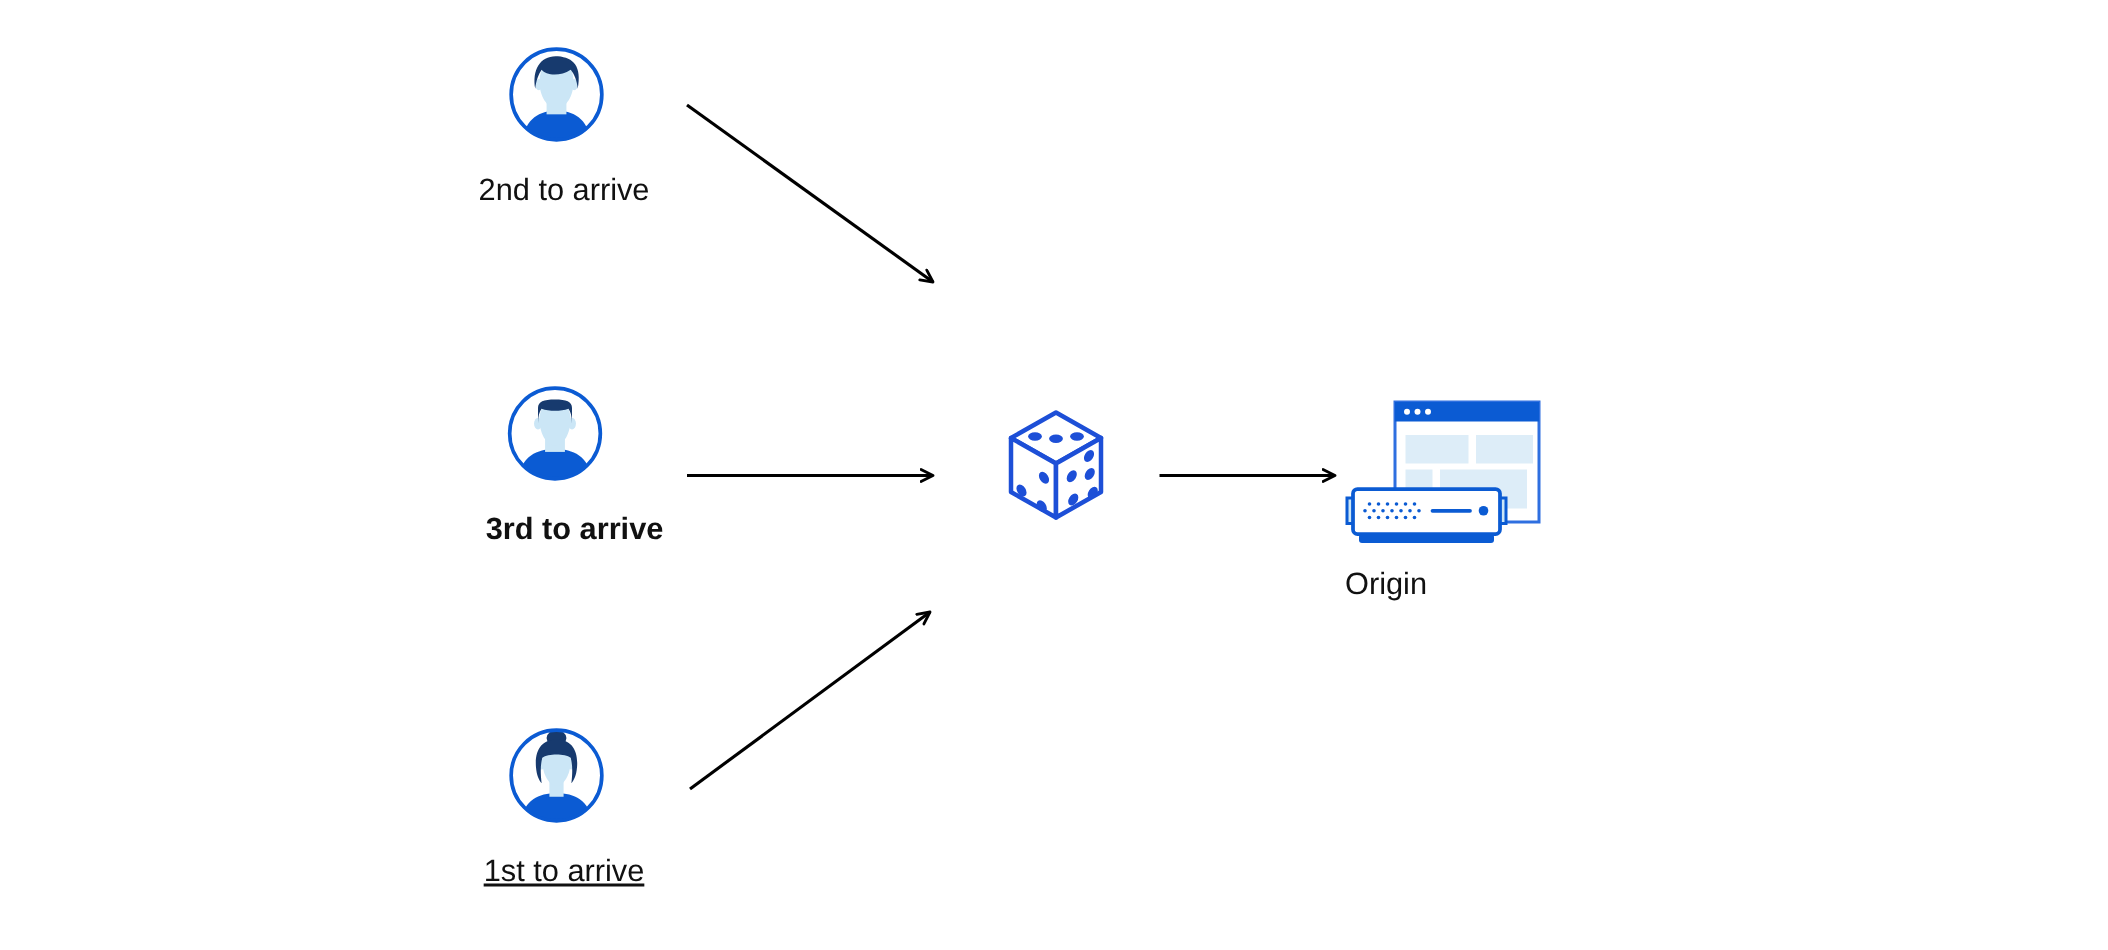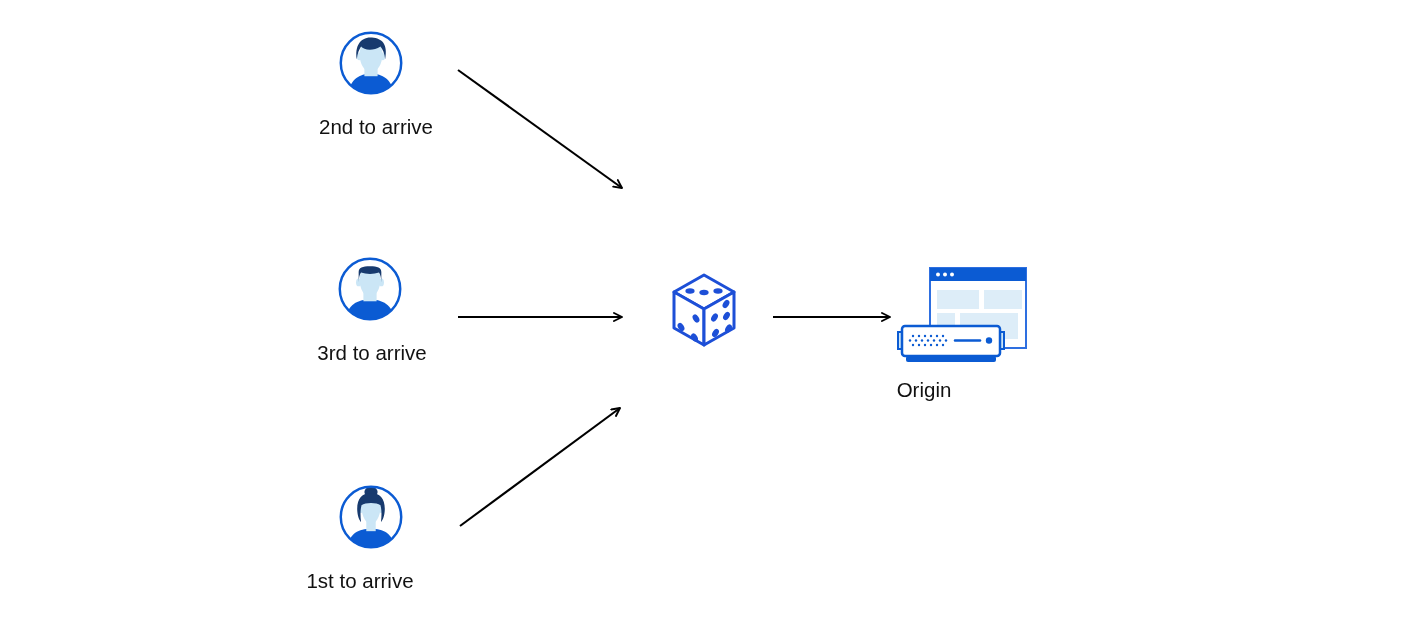--- a/index.html
+++ b/index.html
@@ -82,21 +82,21 @@
         <path d="M9,72 C11,53 22,47 36,47 C50,47 61,53 63,72 Z" fill="var(--blue)"></path>
         <rect x="29" y="35" width="14" height="14" fill="var(--light-blue)"></rect>
         <ellipse cx="24" cy="29" rx="2.8" ry="4.2" fill="var(--light-blue)"></ellipse>
         <ellipse cx="48" cy="29" rx="2.8" ry="4.2" fill="var(--light-blue)"></ellipse>
         <path d="M25,26 C25,17 30,13 36,13 C42,13 47,17 47,26 C47,36 42,44.5 36,44.5 C30,44.5 25,36 25,26 Z" fill="var(--light-blue)"></path>
         <path d="M24,29 L24,18 C24,13.5 28,12 36,12 C44,12 48,13.5 48,18 L48,29 C48,24 47,20.5 45.5,18.5 C40,20.5 32,20.5 26.5,18.5 C25,20.5 24,24 24,29 Z" fill="var(--navy)"></path>
       </g>
       <circle cx="36" cy="36" r="32" fill="none" stroke="var(--blue)" stroke-width="2.6"></circle>
     </svg>
   </div>
-  <div class="node-label" style="left:372px; top:341px;">3rd to arrive</div>
+  <div class="node-label" style="left:383px; top:341px;font-weight:bold;">3rd to arrive</div>
 
   <div class="icon-abs" style="left:337px; top:483px;">
     <svg width="68" height="68" viewBox="0 0 72 72">
       <defs>
           <clipPath id="clip-av3">
             <circle cx="36" cy="36" r="32"></circle>
           </clipPath>
         </defs>
       <circle cx="36" cy="36" r="32" fill="#ffffff"></circle>
       <g clip-path="url(#clip-av3)">
@@ -104,21 +104,21 @@
         <rect x="31" y="37" width="10" height="14" fill="var(--light-blue)"></rect>
         <ellipse cx="36" cy="9.5" rx="7" ry="5.5" fill="var(--navy)"></ellipse>
         <ellipse cx="25.5" cy="28" rx="2.4" ry="3.8" fill="var(--light-blue)"></ellipse>
         <ellipse cx="46.5" cy="28" rx="2.4" ry="3.8" fill="var(--light-blue)"></ellipse>
         <path d="M26,26 C26,17 30,13 36,13 C42,13 46,17 46,26 C46,35 41,43.5 36,43.5 C31,43.5 26,35 26,26 Z" fill="var(--light-blue)"></path>
         <path d="M36,10.5 C26,10.5 20.5,17.5 21.5,30 C22,36 23.5,39 25.5,41.5 C24.5,33.5 24.8,27.5 26,23.5 C30,20.5 42,20.5 46,23.5 C47.2,27.5 47.5,33.5 46.5,41.5 C48.5,39 50,36 50.5,30 C51.5,17.5 46,10.5 36,10.5 Z" fill="var(--navy)"></path>
       </g>
       <circle cx="36" cy="36" r="32" fill="none" stroke="var(--blue)" stroke-width="2.6"></circle>
     </svg>
   </div>
-  <div class="node-label" style="left:360px; top:569px;">1st to arrive</div>
+  <div class="node-label" style="left:376px; top:569px;text-decoration:underline;">1st to arrive</div>
 
   <div class="icon-abs" style="left:670px; top:273px;">
     <svg width="68" height="74" viewBox="0 0 68 74">
       <g stroke="var(--dice-blue)" stroke-width="3" stroke-linejoin="round" fill="#ffffff">
         <path d="M34,2 L64,19 L34,36 L4,19 Z"></path>
         <path d="M4,19 L34,36 L34,72 L4,55 Z"></path>
         <path d="M34,36 L64,19 L64,55 L34,72 Z"></path>
       </g>
       <g fill="var(--dice-blue)">
 

